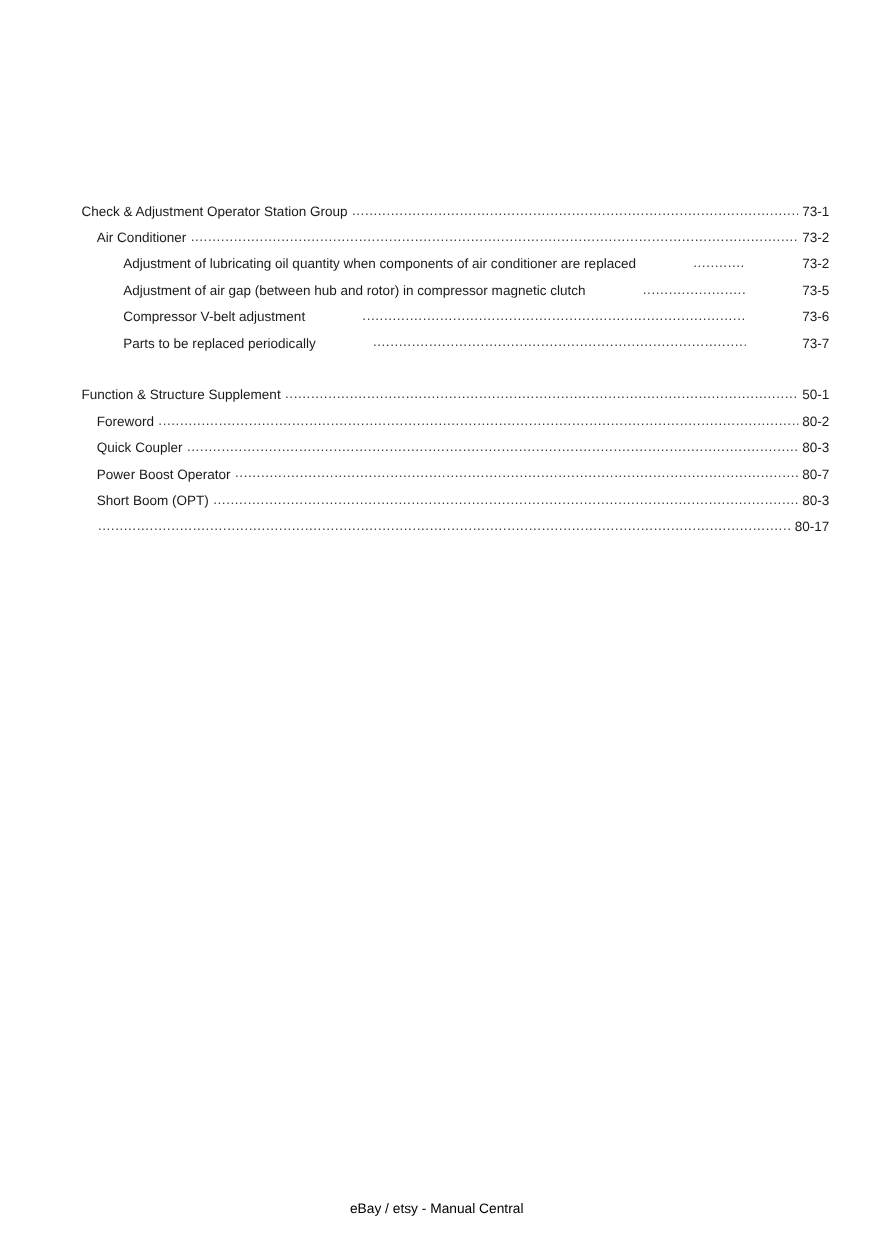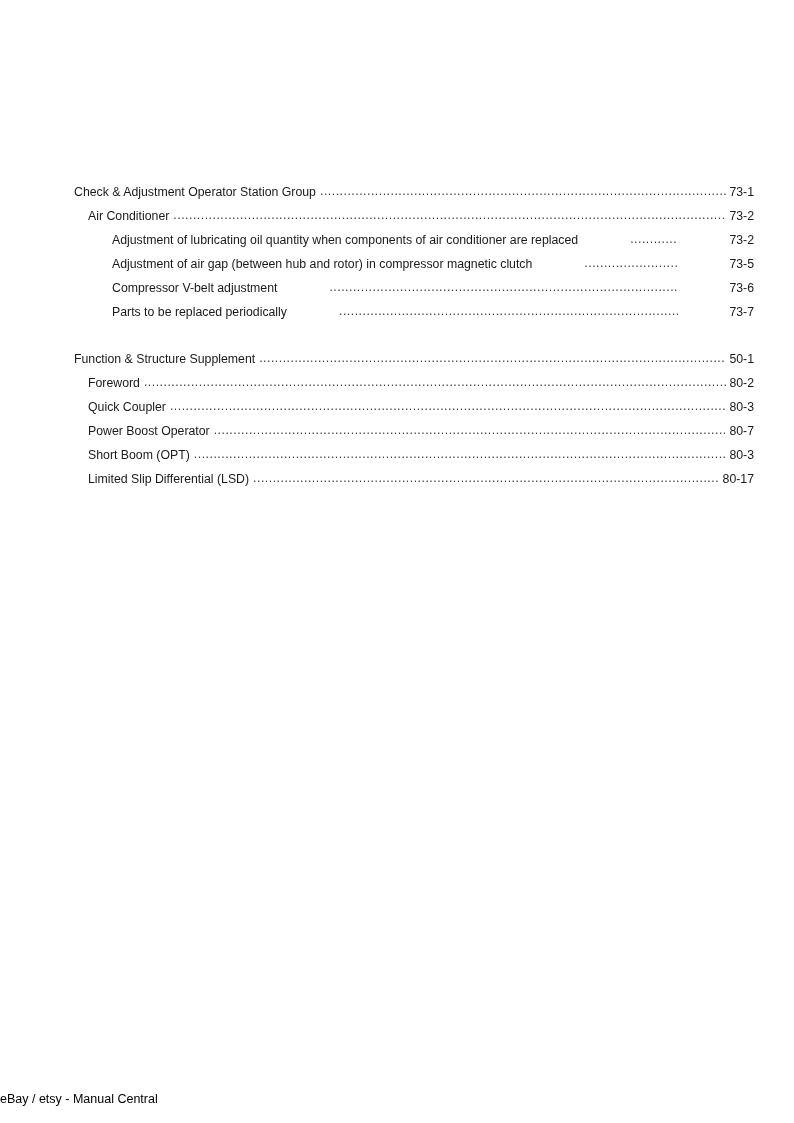--- a/index.html
+++ b/index.html
@@ -64,21 +64,21 @@
   .lvl2 { margin-left: 38px; gap: 48px; }
 
   .group-gap {
     height: 23px;
   }
   .footer {
     position: absolute;
     left: 0;
     top: 1092px;
     width: 794px;
-    text-align: left;
+    text-align: center;
     font-size: 12.5px;
     color: #000000;
   }
 </style>
 </head>
 <body>
 
 <div class="page">
 
   <div class="toc" id="toc-root">
@@ -135,21 +135,20 @@
           <span class="label">Power Boost Operator</span>
           <span class="dots">......................................................................................................................................................................................................</span>
           <span class="page-num">80-7</span>
         </div>
         <div class="toc-row lvl1">
           <span class="label">Short Boom (OPT)</span>
           <span class="dots">......................................................................................................................................................................................................</span>
           <span class="page-num">80-3</span>
         </div>
         <div class="toc-row lvl1">
-          <span class="label">Limited Slip Differential (LSD)</span>
           <span class="dots">......................................................................................................................................................................................................</span>
           <span class="page-num">80-17</span>
         </div>
       </div>
     </div>
 
   <div class="footer">eBay / etsy - Manual Central</div>
 
 </div>
 

